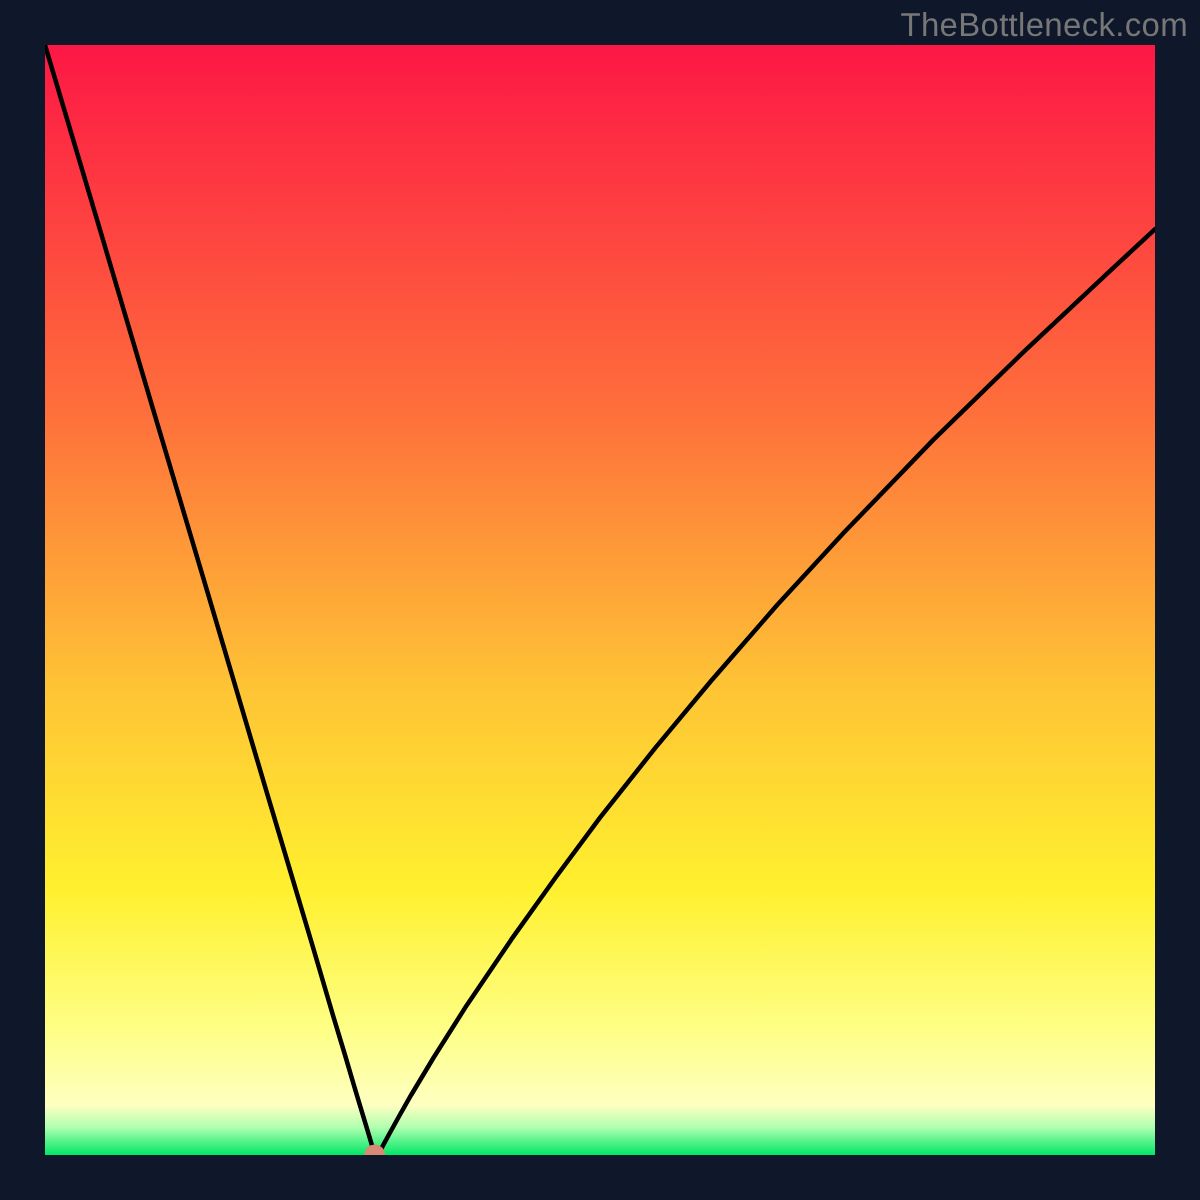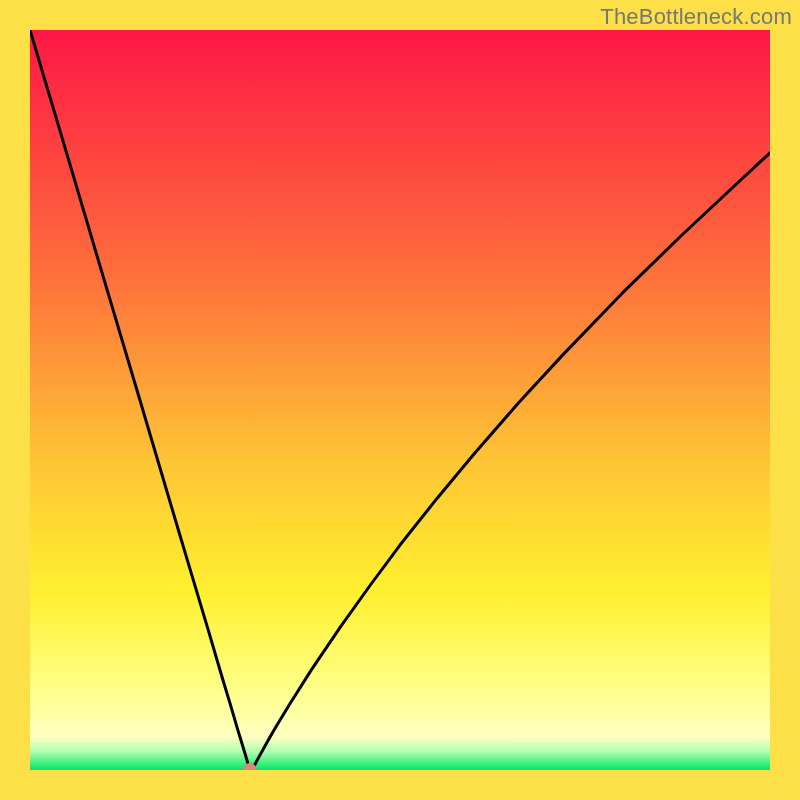--- a/index.html
+++ b/index.html
@@ -8,21 +8,21 @@
     width: 800px;
     height: 800px;
     overflow: hidden;
     background: #000;
     font-family: Arial, Helvetica, sans-serif;
   }
   .stage {
     position: relative;
     width: 800px;
     height: 800px;
-    background: #fde047;
+    background: #0f172a;
   }
   .plot {
     position: absolute;
     left: 30px;
     top: 30px;
     width: 740px;
     height: 740px;
     overflow: hidden;
   }
   .plot svg {

